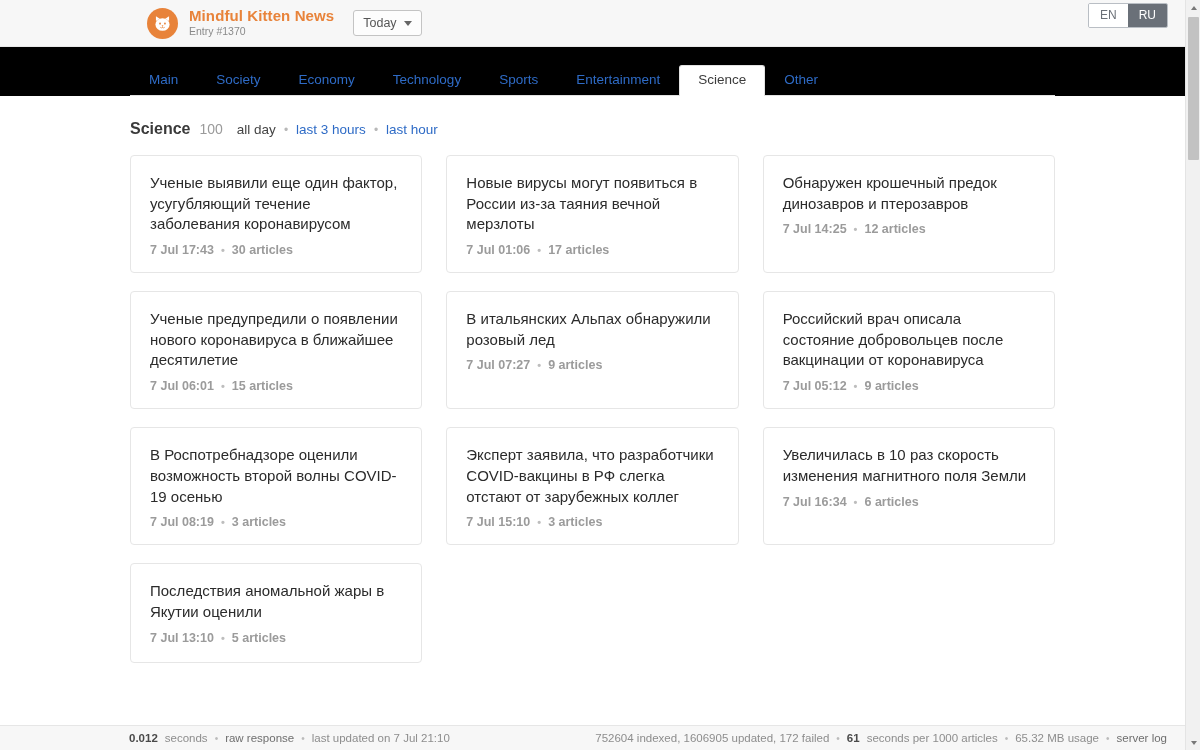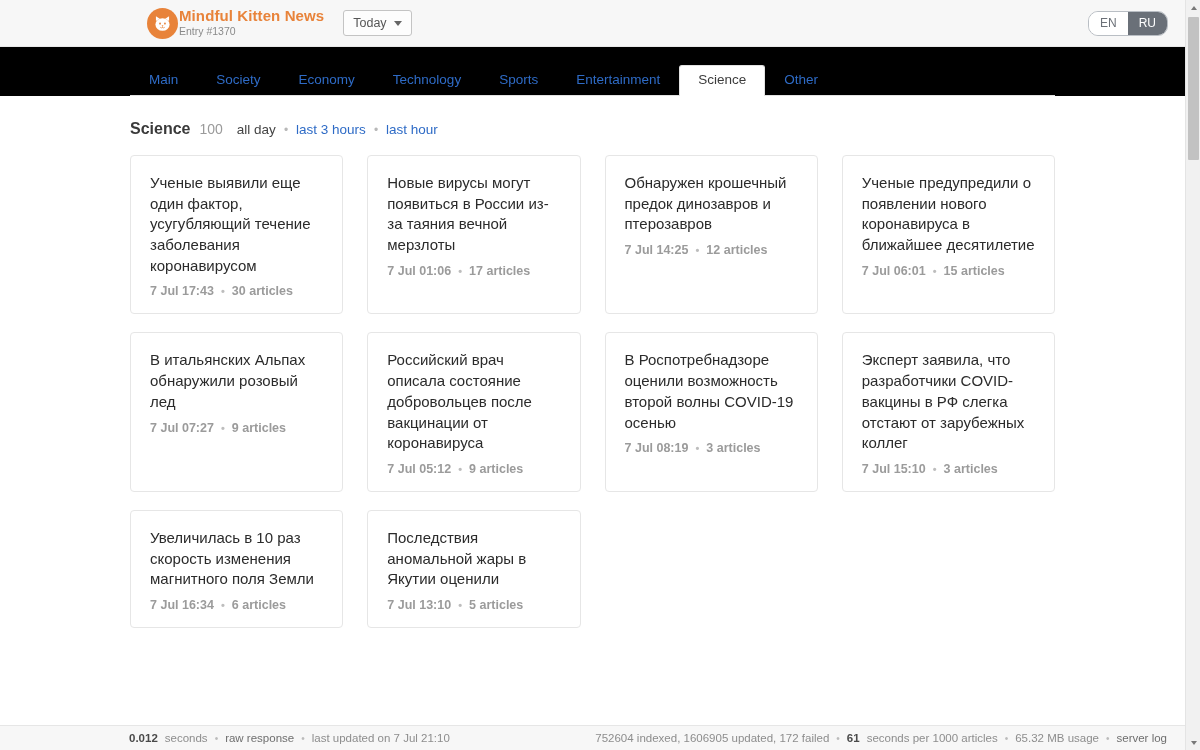--- a/index.html
+++ b/index.html
@@ -35,21 +35,21 @@
     border-bottom: 1px solid #e8e8e8;
     display: flex;
     align-items: center;
     padding: 0 20px 0 147px;
     position: relative;
   }
 
   .brand {
     display: flex;
     align-items: center;
-    gap: 1px;
+    gap: 11px;
   }
 
   .logo-circle {
     width: 31px; height: 31px;
     border-radius: 50%;
     background: #e8833a;
     display: flex;
     align-items: center;
     justify-content: center;
     flex: none;
@@ -87,24 +87,24 @@
   .caret {
     width: 0; height: 0;
     border-left: 4px solid transparent;
     border-right: 4px solid transparent;
     border-top: 5px solid #666;
   }
 
   .lang-toggle {
     position: absolute;
     right: 17px;
-    top: 11px;
+    top: 3px;
     display: flex;
     border: 1px solid #b9bec4;
-    border-radius: 10px;
+    border-radius: 2px;
     overflow: hidden;
     font-size: 12px;
     text-align: center;
   }
   .lang-btn {
     padding: 4px 11px 5px;
     background: #ffffff;
     color: #6b7077;
     cursor: pointer;
     line-height: 1.2;
@@ -178,21 +178,21 @@
   }
   .filter-sep {
     color: #b8b8b8;
     font-size: 12px;
   }
 
   
   .grid {
     margin: 17px 130px 0;
     display: grid;
-    grid-template-columns: 1fr 1fr 1fr 1fr;
+    grid-template-columns: 1fr 1fr 1fr;
     column-gap: 24px;
     row-gap: 18px;
   }
   .card {
     border: 1px solid #e6e6e6;
     border-radius: 4px;
     background: #ffffff;
     padding: 17px 19px 15px;
     min-height: 100px;
     cursor: pointer;

